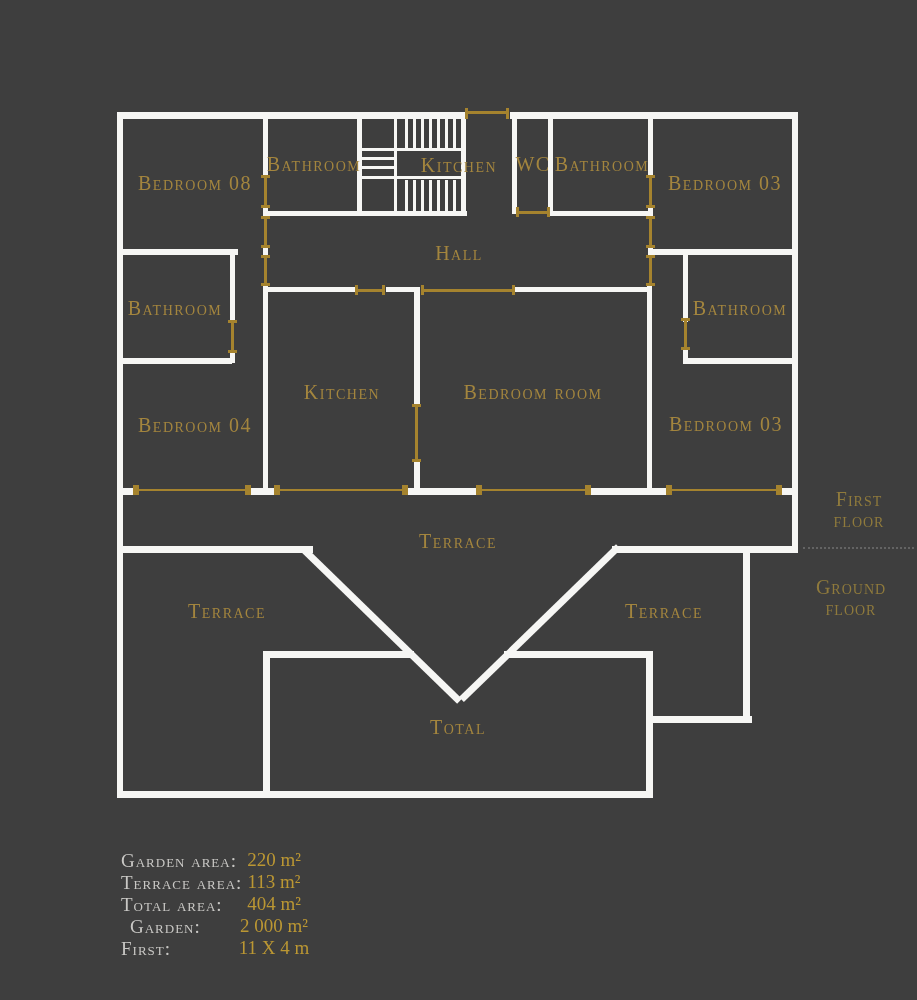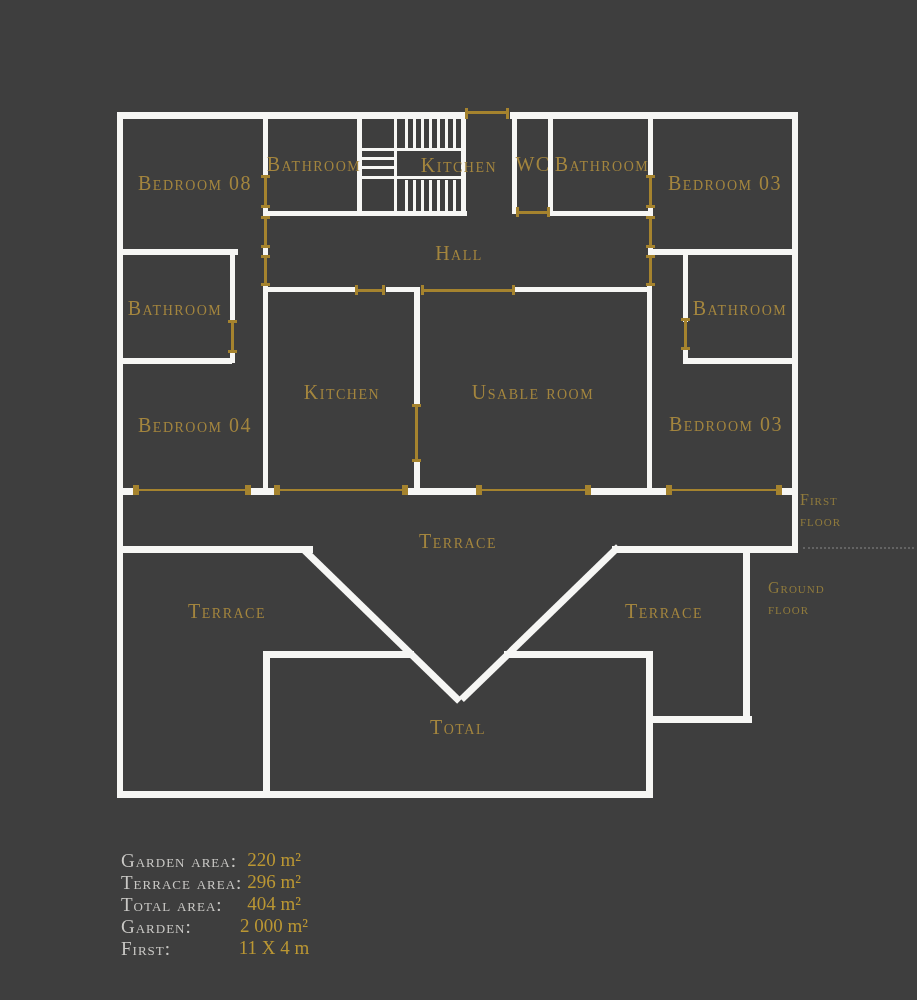--- a/index.html
+++ b/index.html
@@ -16,22 +16,22 @@
          border-top:3px solid var(--gold);border-bottom:3px solid var(--gold);
          background:linear-gradient(to right,transparent 0 3px,var(--gold) 3px 6px,transparent 6px);}
   .hdoor{position:absolute;height:10px;box-sizing:border-box;
          border-left:3px solid var(--gold);border-right:3px solid var(--gold);
          background:linear-gradient(to bottom,transparent 0 3.5px,var(--gold) 3.5px 6.5px,transparent 6.5px);}
   .win{position:absolute;height:10px;box-sizing:border-box;
        border-left:6px solid var(--gold);border-right:6px solid var(--gold);
        background:linear-gradient(to bottom,transparent 0 3.5px,var(--gold) 3.5px 6.5px,transparent 6.5px);}
   .rlabel{position:absolute;transform:translate(-50%,-50%);font-variant:small-caps;
           letter-spacing:1.5px;font-size:20px;color:var(--room);white-space:nowrap;z-index:5;}
-  .flabel{position:absolute;width:118px;text-align:left;font-variant:small-caps;
-          letter-spacing:1px;font-size:16px;line-height:21px;color:var(--floor);}
+  .flabel{position:absolute;width:118px;text-align:center;font-variant:small-caps;
+          letter-spacing:1px;font-size:20px;line-height:21px;color:var(--floor);}
   .flabel span{display:block;}
   .dashline{position:absolute;border-top:2px dotted var(--dash);height:0;}
   .stat-label{position:absolute;font-variant:small-caps;font-size:19px;letter-spacing:1px;color:var(--statlabel);white-space:nowrap;}
   .stat-value{position:absolute;width:92px;text-align:center;font-size:19px;color:var(--statvalue);white-space:nowrap;}
 </style>
 </head>
 <body>
 
 <div id="plan">
 
@@ -129,41 +129,41 @@
   <div class="rlabel" style="left:195px;top:183px">Bedroom 08</div>
   <div class="rlabel" style="left:314px;top:164px">Bathroom</div>
   <div class="rlabel" style="left:459px;top:165px">Kitchen</div>
   <div class="rlabel" style="left:533px;top:164px">WC</div>
   <div class="rlabel" style="left:602px;top:164px">Bathroom</div>
   <div class="rlabel" style="left:725px;top:183px">Bedroom 03</div>
   <div class="rlabel" style="left:459px;top:253px">Hall</div>
   <div class="rlabel" style="left:175px;top:308px">Bathroom</div>
   <div class="rlabel" style="left:740px;top:308px">Bathroom</div>
   <div class="rlabel" style="left:342px;top:392px">Kitchen</div>
-  <div class="rlabel" style="left:533px;top:392px">Usable room</div>
+  <div class="rlabel" style="left:533px;top:392px">Bedroom room</div>
   <div class="rlabel" style="left:195px;top:425px">Bedroom 04</div>
   <div class="rlabel" style="left:726px;top:424px">Bedroom 03</div>
   <div class="rlabel" style="left:458px;top:541px">Terrace</div>
   <div class="rlabel" style="left:227px;top:611px">Terrace</div>
   <div class="rlabel" style="left:664px;top:611px">Terrace</div>
   <div class="rlabel" style="left:458px;top:727px">Total</div>
 
   <div class="flabel" style="left:800px;top:489px">
     <span>First</span>
     <span>floor</span>
   </div>
-  <div class="flabel" style="left:768px;top:577px">
+  <div class="flabel" style="left:792px;top:577px">
     <span>Ground</span>
     <span>floor</span>
   </div>
 
   <div class="stat-label" style="left:121px;top:850px">Garden area:</div>
   <div class="stat-value" style="left:228px;top:849px">220 m²</div>
   <div class="stat-label" style="left:121px;top:872px">Terrace area:</div>
-  <div class="stat-value" style="left:228px;top:871px">296 m²</div>
+  <div class="stat-value" style="left:228px;top:871px">113 m²</div>
   <div class="stat-label" style="left:121px;top:894px">Total area:</div>
   <div class="stat-value" style="left:228px;top:893px">404 m²</div>
-  <div class="stat-label" style="left:121px;top:916px">Garden:</div>
+  <div class="stat-label" style="left:130px;top:916px">Garden:</div>
   <div class="stat-value" style="left:228px;top:915px">2 000 m²</div>
   <div class="stat-label" style="left:121px;top:938px">First:</div>
   <div class="stat-value" style="left:228px;top:937px">11 X 4 m</div>
 
 </div>
 
 </body></html>

